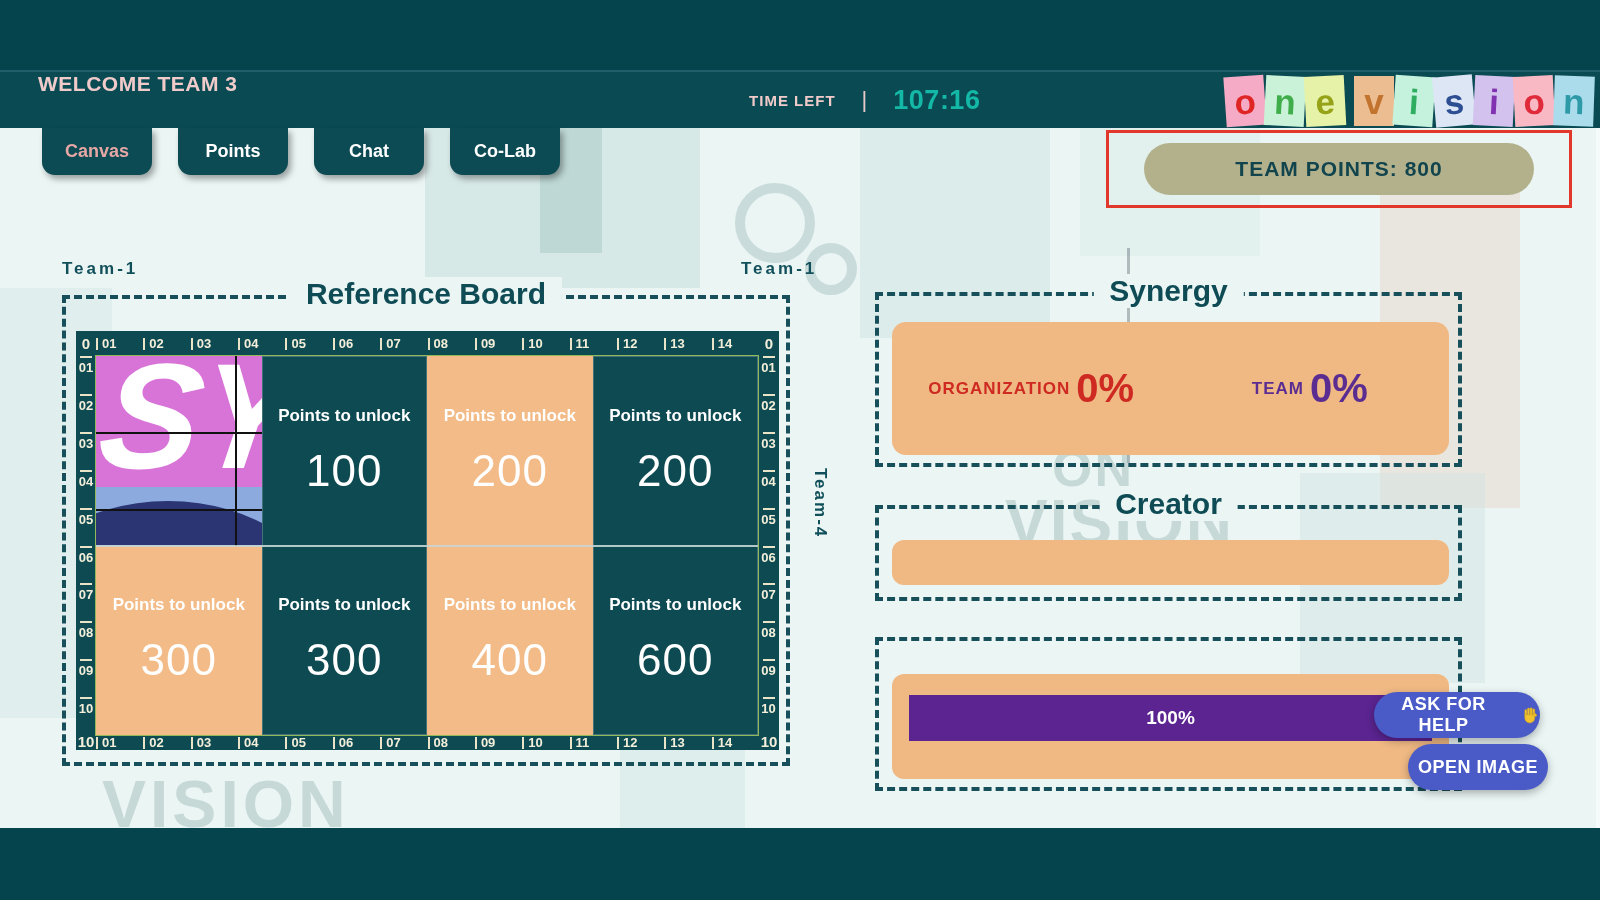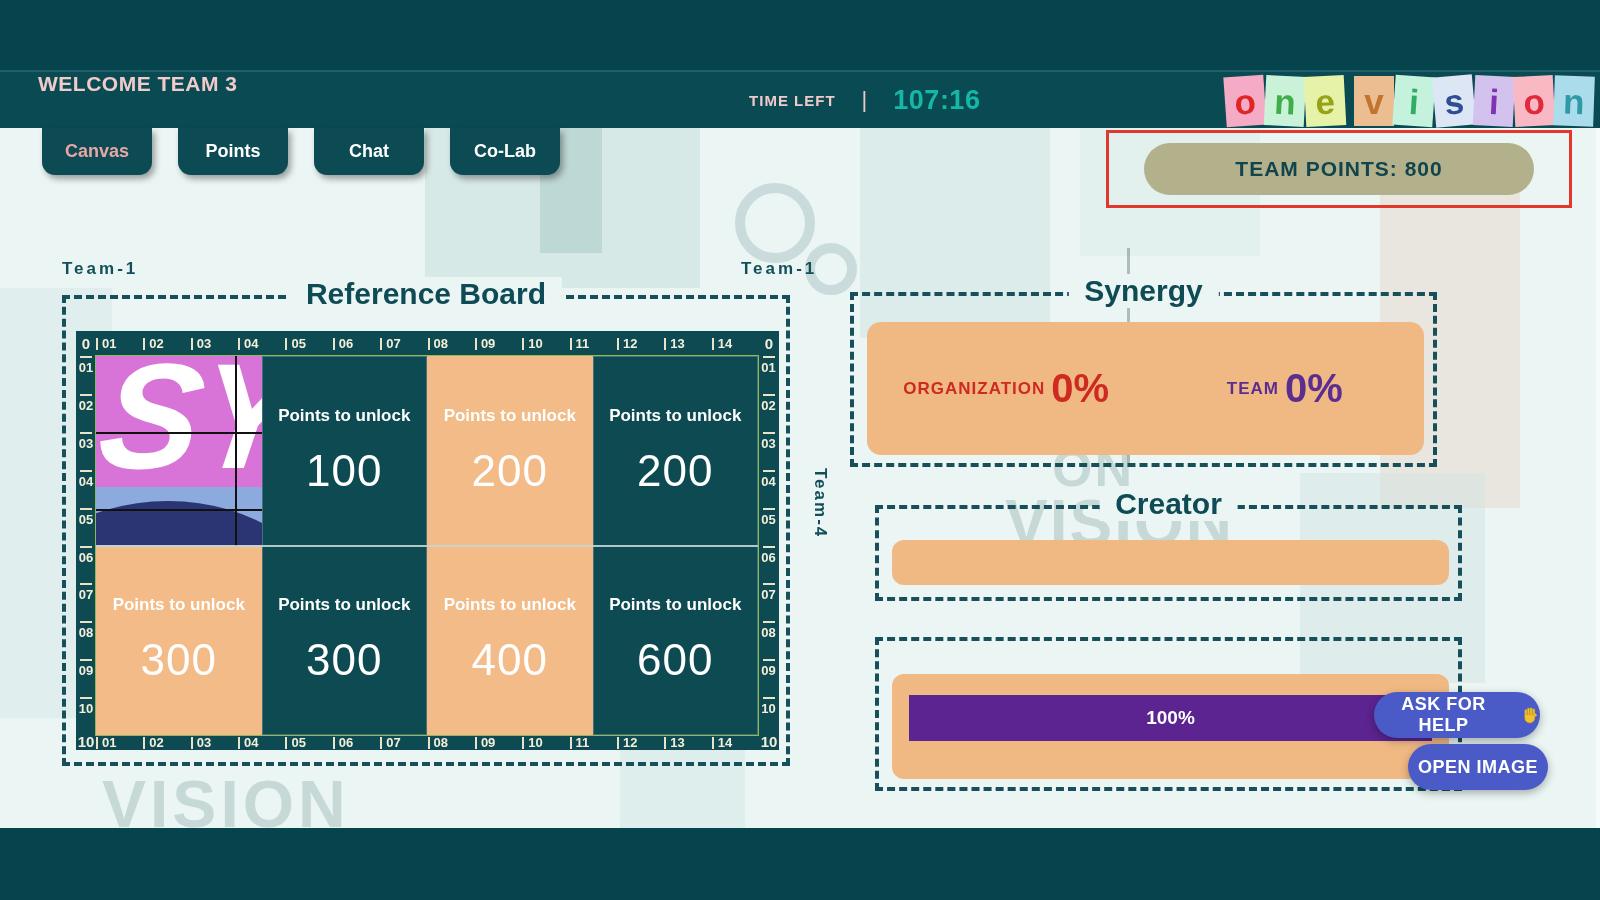--- a/index.html
+++ b/index.html
@@ -63,21 +63,21 @@
   .team-label.side { left:810px; top:340px; writing-mode:vertical-rl; letter-spacing:2px; }
 
   
   .panel { position:absolute; border:4px dashed #17505a; z-index:2; }
   .panel-title {
     position:absolute; top:-22px; left:50%; transform:translateX(-50%);
     background:#eaf5f4; padding:0 16px; white-space:nowrap;
     color:#0f4b55; font-size:30px; font-weight:bold; z-index:3;
   }
   .panel-board { left:62px; top:167px; width:728px; height:471px; }
-  .panel-synergy { left:850px; top:164px; width:587px; height:175px; }
+  .panel-synergy { left:875px; top:164px; width:587px; height:175px; }
   .panel-creator { left:875px; top:377px; width:587px; height:96px; }
   .panel-clues { left:875px; top:509px; width:587px; height:154px; }
 
   
   .board { position:absolute; left:10px; top:32px; width:703px; height:419px; background:#0d4a52; }
   .ruler { position:absolute; display:flex; color:#f4efda; font-size:13px; font-weight:bold; }
   .ruler-top { left:0; top:0; width:703px; height:25px; }
   .ruler-bottom { left:0; top:404px; width:703px; height:15px; align-items:flex-end; }
   .ruler-left { left:0; top:25px; width:20px; height:379px; flex-direction:column; }
   .ruler-right { left:682px; top:25px; width:21px; height:379px; flex-direction:column; }

